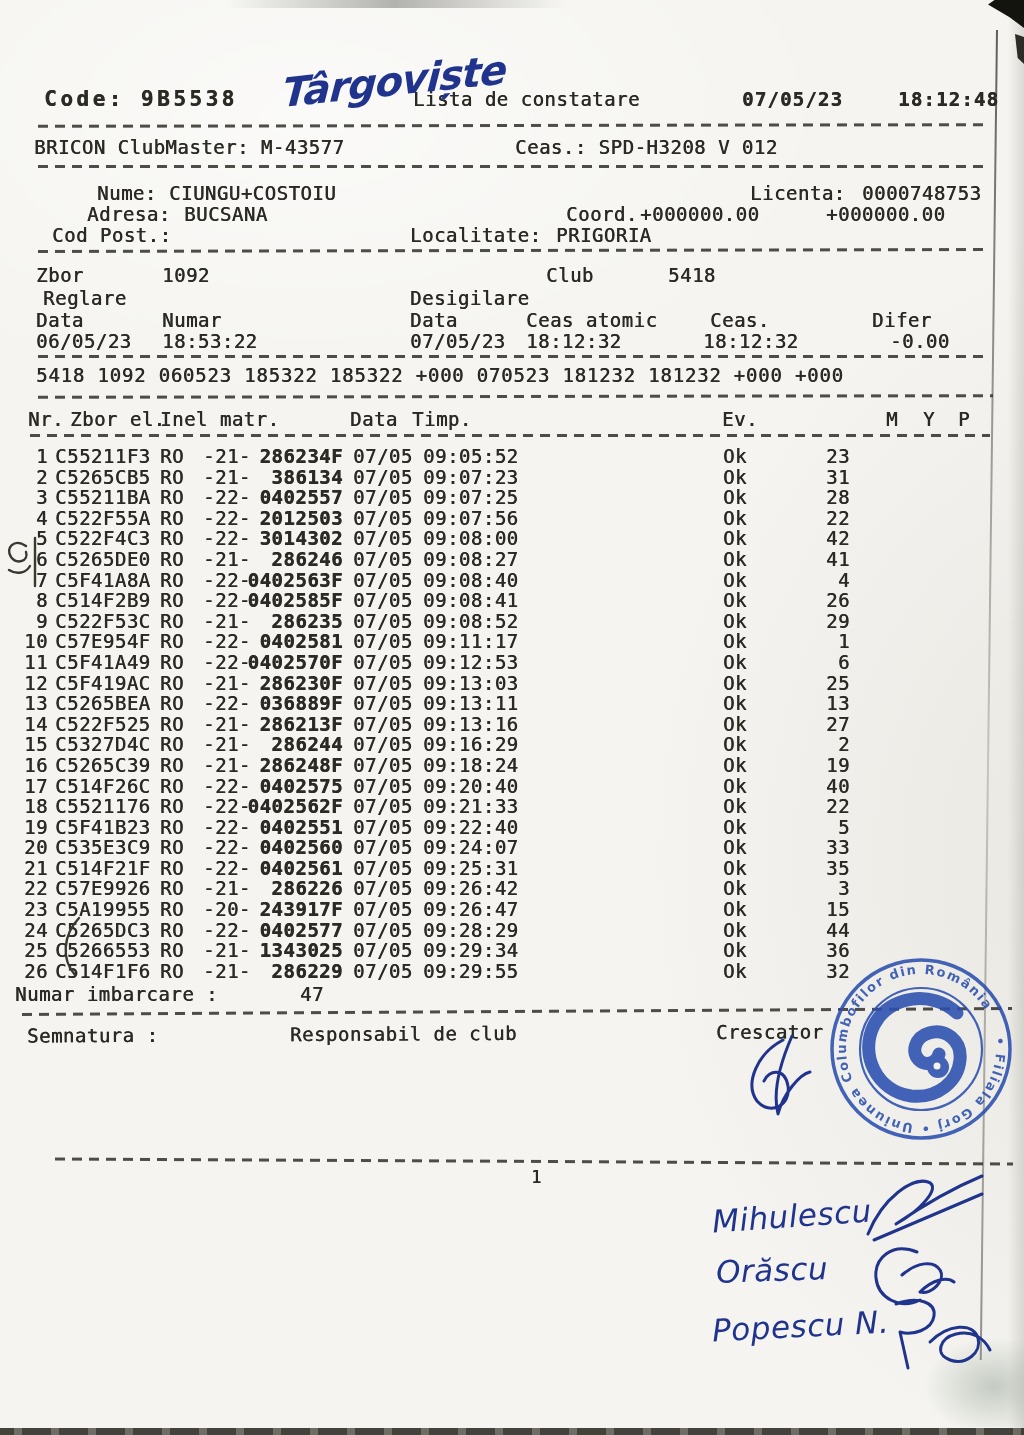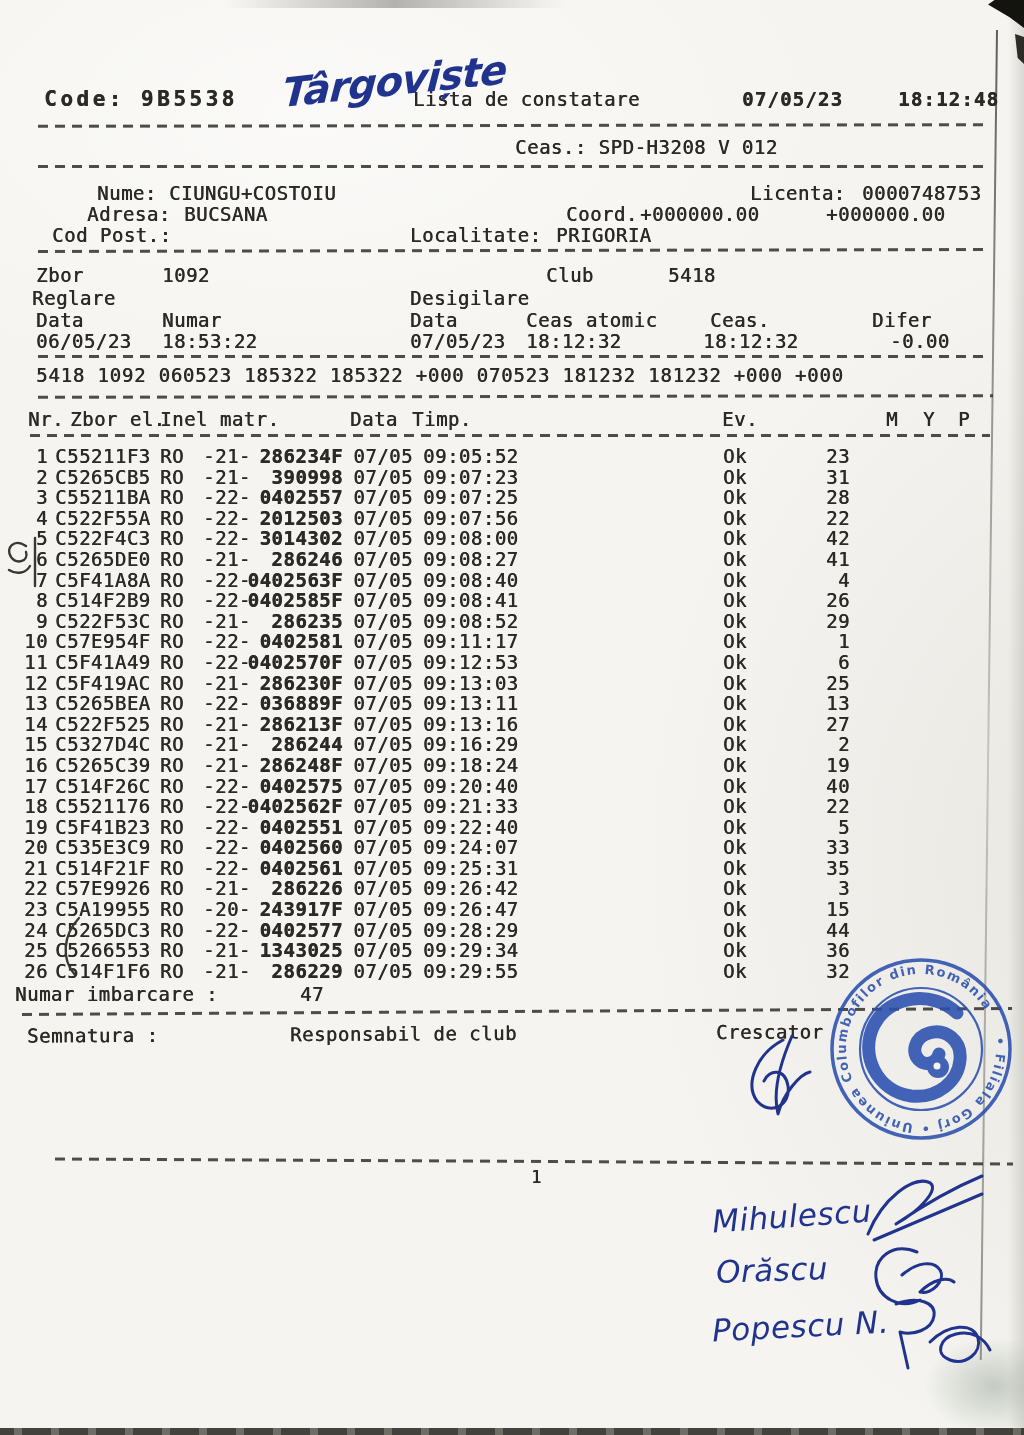--- a/index.html
+++ b/index.html
@@ -27,21 +27,21 @@
   #rows{position:absolute;left:0;top:446px;width:960px;}
   .trow{display:grid;grid-template-columns:48px 107px 45px 47px 96px 70px 110px 240px 87px;
         height:20.6px;font-size:19px;letter-spacing:.5px;line-height:20.6px;white-space:pre;
         text-shadow:.5px 0 currentColor;}
   .trow span{box-sizing:border-box;overflow:visible;}
   .c-nr{text-align:right;}
   .c-inel_el{padding-left:7px;}
   .c-country{padding-left:5px;}
   .c-year{padding-left:3px;}
   .c-inel_matr{text-align:right;font-weight:bold;}
-  .c-data{padding-left:10px;text-align:right;}
+  .c-data{padding-left:10px;}
   .c-timp{padding-left:10px;}
   .c-ev{padding-left:200px;}
   .c-m{text-align:right;}
   
   .hand{position:absolute;font-family:"DejaVu Sans", sans-serif;font-style:italic;
         color:var(--pen_blue);white-space:nowrap;}
   .city{font-size:40px;font-weight:bold;transform:rotate(-6deg) skewX(-10deg);letter-spacing:-1px;}
   .signame{font-size:31px;letter-spacing:.5px;}
   svg.pen{position:absolute;overflow:visible;}
   svg.pen path{fill:none;stroke:var(--pen_blue);stroke-width:3;stroke-linecap:round;stroke-linejoin:round;}
@@ -79,20 +79,21 @@
 <div class="ln" style="top:88px">
   <span class="big" style="left:36px">Code: 9B5538</span>
   <span style="left:413px">Lista de constatare</span>
   <span class="bold" style="left:742px">07/05/23</span>
   <span class="bold" style="left:898px">18:12:48</span>
 </div>
 <div class="hand city" style="left:282px;top:58px">Târgoviște</div>
 <div class="sep" style="left:38px;top:124px;width:948px;transform:rotate(-.1deg)"></div>
 
 <div class="ln" style="top:136px">
+  <span style="left:34px">BRICON ClubMaster: M-43577</span>
   <span style="left:515px">Ceas.: SPD-H3208 V 012</span>
 </div>
 <div class="sep" style="left:38px;top:165px;width:948px"></div>
 
 <div class="ln" style="top:182px">
   <span style="left:97px">Nume:</span>
   <span style="left:169px">CIUNGU+COSTOIU</span>
   <span style="left:750px">Licenta:</span>
   <span style="left:862px">0000748753</span>
 </div>
@@ -110,21 +111,21 @@
 </div>
 <div class="sep" style="left:38px;top:249px;width:950px;transform:rotate(-.12deg)"></div>
 
 <div class="ln" style="top:264px">
   <span style="left:36px">Zbor</span>
   <span style="left:162px">1092</span>
   <span style="left:546px">Club</span>
   <span style="left:668px">5418</span>
 </div>
 <div class="ln" style="top:287px">
-  <span style="left:32px">Reglare</span>
+  <span style="left:43px">Reglare</span>
   <span style="left:410px">Desigilare</span>
 </div>
 <div class="ln" style="top:309px">
   <span style="left:36px">Data</span>
   <span style="left:162px">Numar</span>
   <span style="left:410px">Data</span>
   <span style="left:526px">Ceas atomic</span>
   <span style="left:710px">Ceas.</span>
   <span style="left:872px">Difer</span>
 </div>
@@ -150,21 +151,21 @@
   <span style="left:412px">Timp.</span>
   <span style="left:722px">Ev.</span>
   <span style="left:886px">M</span>
   <span style="left:923px">Y</span>
   <span style="left:958px">P</span>
 </div>
 <div class="sep" style="left:30px;top:434px;width:960px"></div>
 
 <div id="rows">
     <div class="trow"><span class="c-nr">1</span><span class="c-inel_el">C55211F3</span><span class="c-country">RO</span><span class="c-year">-21-</span><span class="c-inel_matr">286234F</span><span class="c-data">07/05</span><span class="c-timp">09:05:52</span><span class="c-ev">Ok</span><span class="c-m">23</span></div>
-    <div class="trow"><span class="c-nr">2</span><span class="c-inel_el">C5265CB5</span><span class="c-country">RO</span><span class="c-year">-21-</span><span class="c-inel_matr">390998</span><span class="c-data">07/05</span><span class="c-timp">09:07:23</span><span class="c-ev">Ok</span><span class="c-m">31</span></div>
+    <div class="trow"><span class="c-nr">2</span><span class="c-inel_el">C5265CB5</span><span class="c-country">RO</span><span class="c-year">-21-</span><span class="c-inel_matr">386134</span><span class="c-data">07/05</span><span class="c-timp">09:07:23</span><span class="c-ev">Ok</span><span class="c-m">31</span></div>
     <div class="trow"><span class="c-nr">3</span><span class="c-inel_el">C55211BA</span><span class="c-country">RO</span><span class="c-year">-22-</span><span class="c-inel_matr">0402557</span><span class="c-data">07/05</span><span class="c-timp">09:07:25</span><span class="c-ev">Ok</span><span class="c-m">28</span></div>
     <div class="trow"><span class="c-nr">4</span><span class="c-inel_el">C522F55A</span><span class="c-country">RO</span><span class="c-year">-22-</span><span class="c-inel_matr">2012503</span><span class="c-data">07/05</span><span class="c-timp">09:07:56</span><span class="c-ev">Ok</span><span class="c-m">22</span></div>
     <div class="trow"><span class="c-nr">5</span><span class="c-inel_el">C522F4C3</span><span class="c-country">RO</span><span class="c-year">-22-</span><span class="c-inel_matr">3014302</span><span class="c-data">07/05</span><span class="c-timp">09:08:00</span><span class="c-ev">Ok</span><span class="c-m">42</span></div>
     <div class="trow"><span class="c-nr">6</span><span class="c-inel_el">C5265DE0</span><span class="c-country">RO</span><span class="c-year">-21-</span><span class="c-inel_matr">286246</span><span class="c-data">07/05</span><span class="c-timp">09:08:27</span><span class="c-ev">Ok</span><span class="c-m">41</span></div>
     <div class="trow"><span class="c-nr">7</span><span class="c-inel_el">C5F41A8A</span><span class="c-country">RO</span><span class="c-year">-22-</span><span class="c-inel_matr">0402563F</span><span class="c-data">07/05</span><span class="c-timp">09:08:40</span><span class="c-ev">Ok</span><span class="c-m">4</span></div>
     <div class="trow"><span class="c-nr">8</span><span class="c-inel_el">C514F2B9</span><span class="c-country">RO</span><span class="c-year">-22-</span><span class="c-inel_matr">0402585F</span><span class="c-data">07/05</span><span class="c-timp">09:08:41</span><span class="c-ev">Ok</span><span class="c-m">26</span></div>
     <div class="trow"><span class="c-nr">9</span><span class="c-inel_el">C522F53C</span><span class="c-country">RO</span><span class="c-year">-21-</span><span class="c-inel_matr">286235</span><span class="c-data">07/05</span><span class="c-timp">09:08:52</span><span class="c-ev">Ok</span><span class="c-m">29</span></div>
     <div class="trow"><span class="c-nr">10</span><span class="c-inel_el">C57E954F</span><span class="c-country">RO</span><span class="c-year">-22-</span><span class="c-inel_matr">0402581</span><span class="c-data">07/05</span><span class="c-timp">09:11:17</span><span class="c-ev">Ok</span><span class="c-m">1</span></div>
     <div class="trow"><span class="c-nr">11</span><span class="c-inel_el">C5F41A49</span><span class="c-country">RO</span><span class="c-year">-22-</span><span class="c-inel_matr">0402570F</span><span class="c-data">07/05</span><span class="c-timp">09:12:53</span><span class="c-ev">Ok</span><span class="c-m">6</span></div>
     <div class="trow"><span class="c-nr">12</span><span class="c-inel_el">C5F419AC</span><span class="c-country">RO</span><span class="c-year">-21-</span><span class="c-inel_matr">286230F</span><span class="c-data">07/05</span><span class="c-timp">09:13:03</span><span class="c-ev">Ok</span><span class="c-m">25</span></div>

